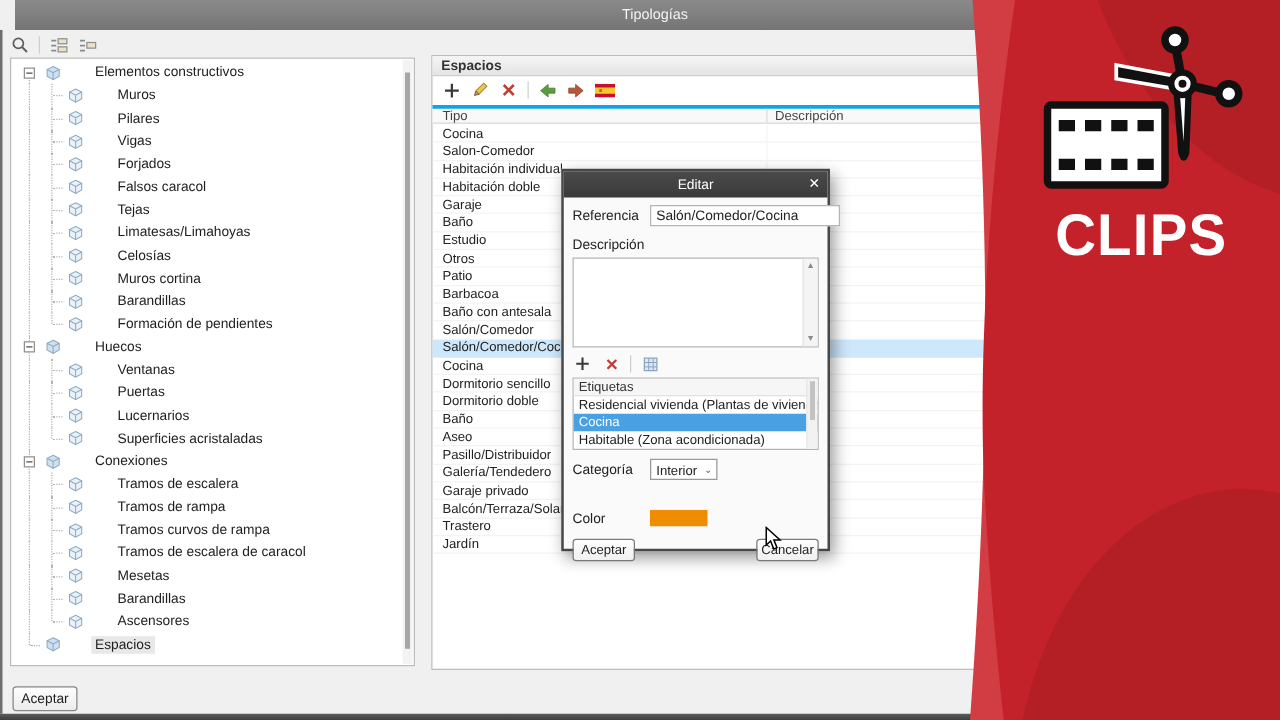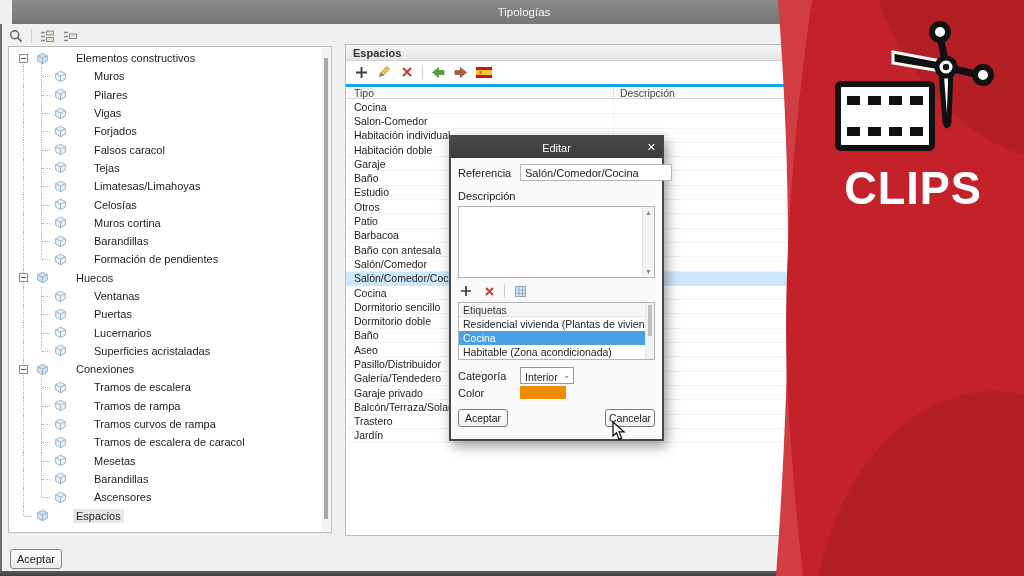--- a/index.html
+++ b/index.html
@@ -84,21 +84,21 @@
   .tag-head{height:14px;background:#f6f6f6;border-bottom:1px solid #e3e3e3;font-size:10.5px;color:#333;
     display:flex;align-items:center;padding-left:4px;}
   .tag-row{height:14px;font-size:10.5px;color:#222;display:flex;align-items:center;padding-left:4px;white-space:nowrap;overflow:hidden;}
   .tag-row.tagsel{background:#49a0e2;color:#fff;}
   .tags-scroll{position:absolute;right:0;top:0;bottom:0;width:9px;background:#f2f2f2;border-left:1px solid #e6e6e6;}
   .tags-scroll .thumb{position:absolute;left:2px;right:2px;top:2px;height:55%;background:#c2c2c2;}
   .cat-row{margin-top:7px;}
   .cat-select{width:54px;height:17px;border:1px solid #999;background:#fff;font-size:10.5px;color:#222;
     display:flex;align-items:flex-end;padding-left:4px;position:relative;}
   .cat-select .chev{position:absolute;right:3px;top:3px;font-size:8px;color:#666;}
-  .color-row{margin-top:2px;}
+  .color-row{margin-top:24px;}
   .color-swatch{width:46px;height:13px;}
   .dlg-buttons{margin-top:10px;display:flex;justify-content:space-between;}
   .dlg-btn{width:50px;height:18px;border:1px solid #7a7a7a;border-radius:3px;background:linear-gradient(#fefefe,#f0f0f0);
     font-size:10.5px;color:#222;display:flex;align-items:center;justify-content:center;font-family:inherit;}
 
   
   .banner{position:absolute;left:0;top:0;width:880px;height:576px;pointer-events:none;z-index:20;}
   .clips-text{position:absolute;left:818px;top:160px;width:190px;text-align:center;
     color:#fff;font-size:47px;font-weight:bold;letter-spacing:1px;transform:scaleX(.96);}
 

